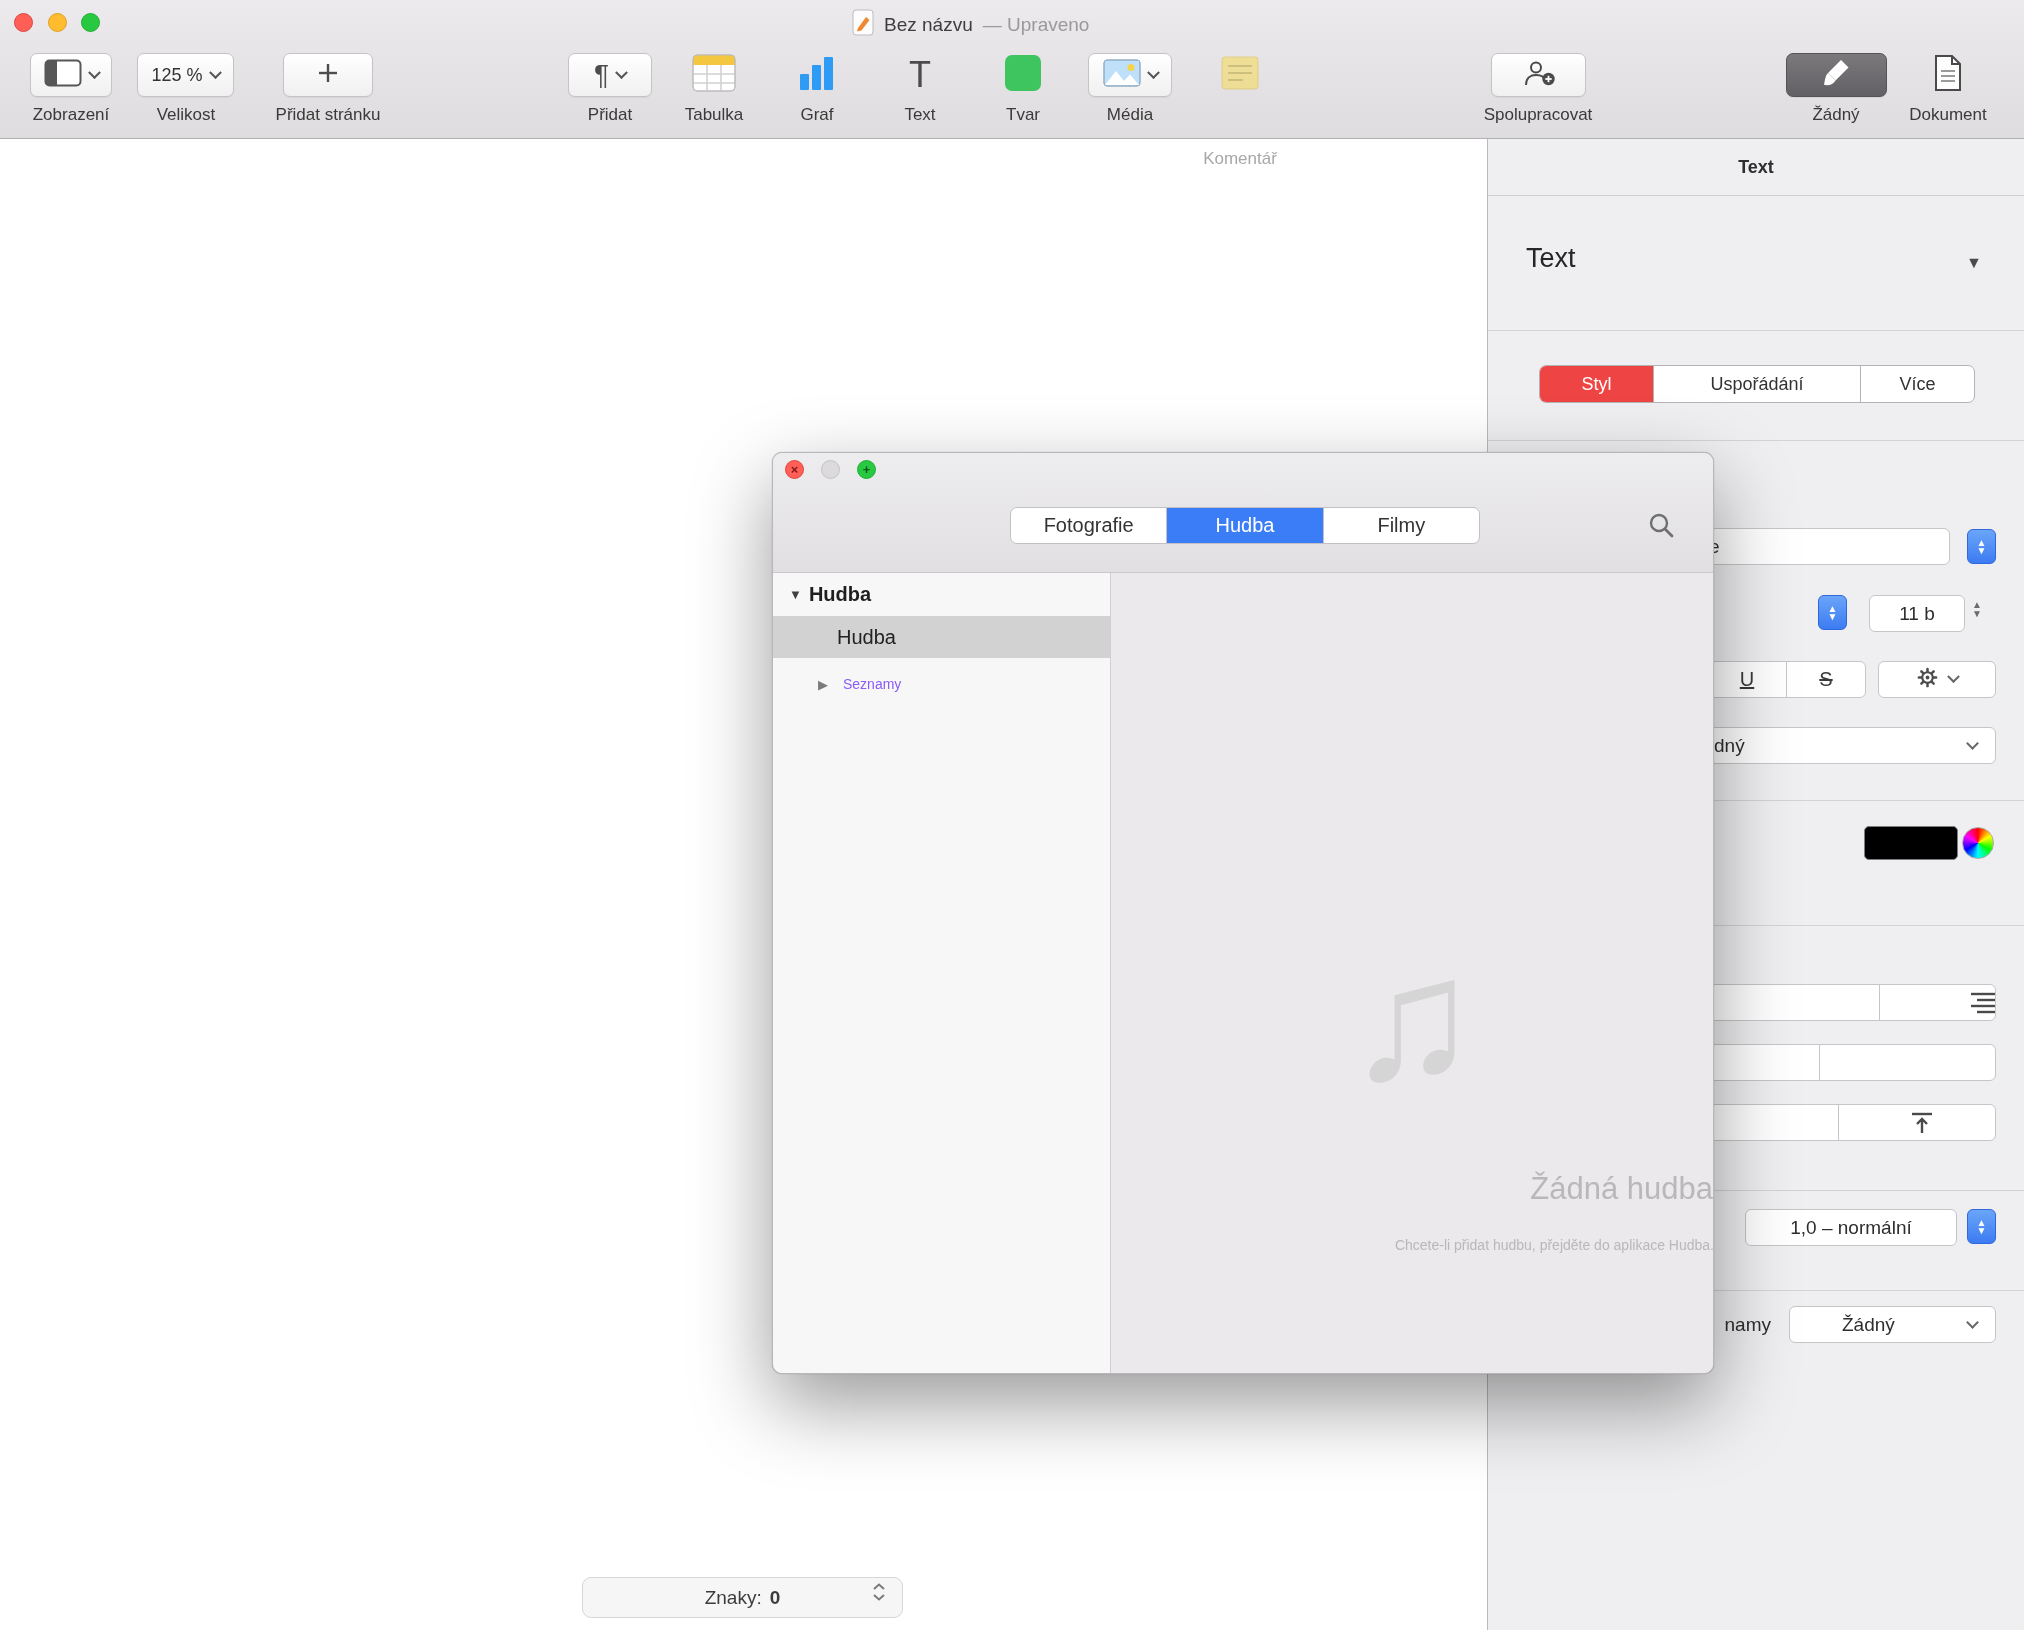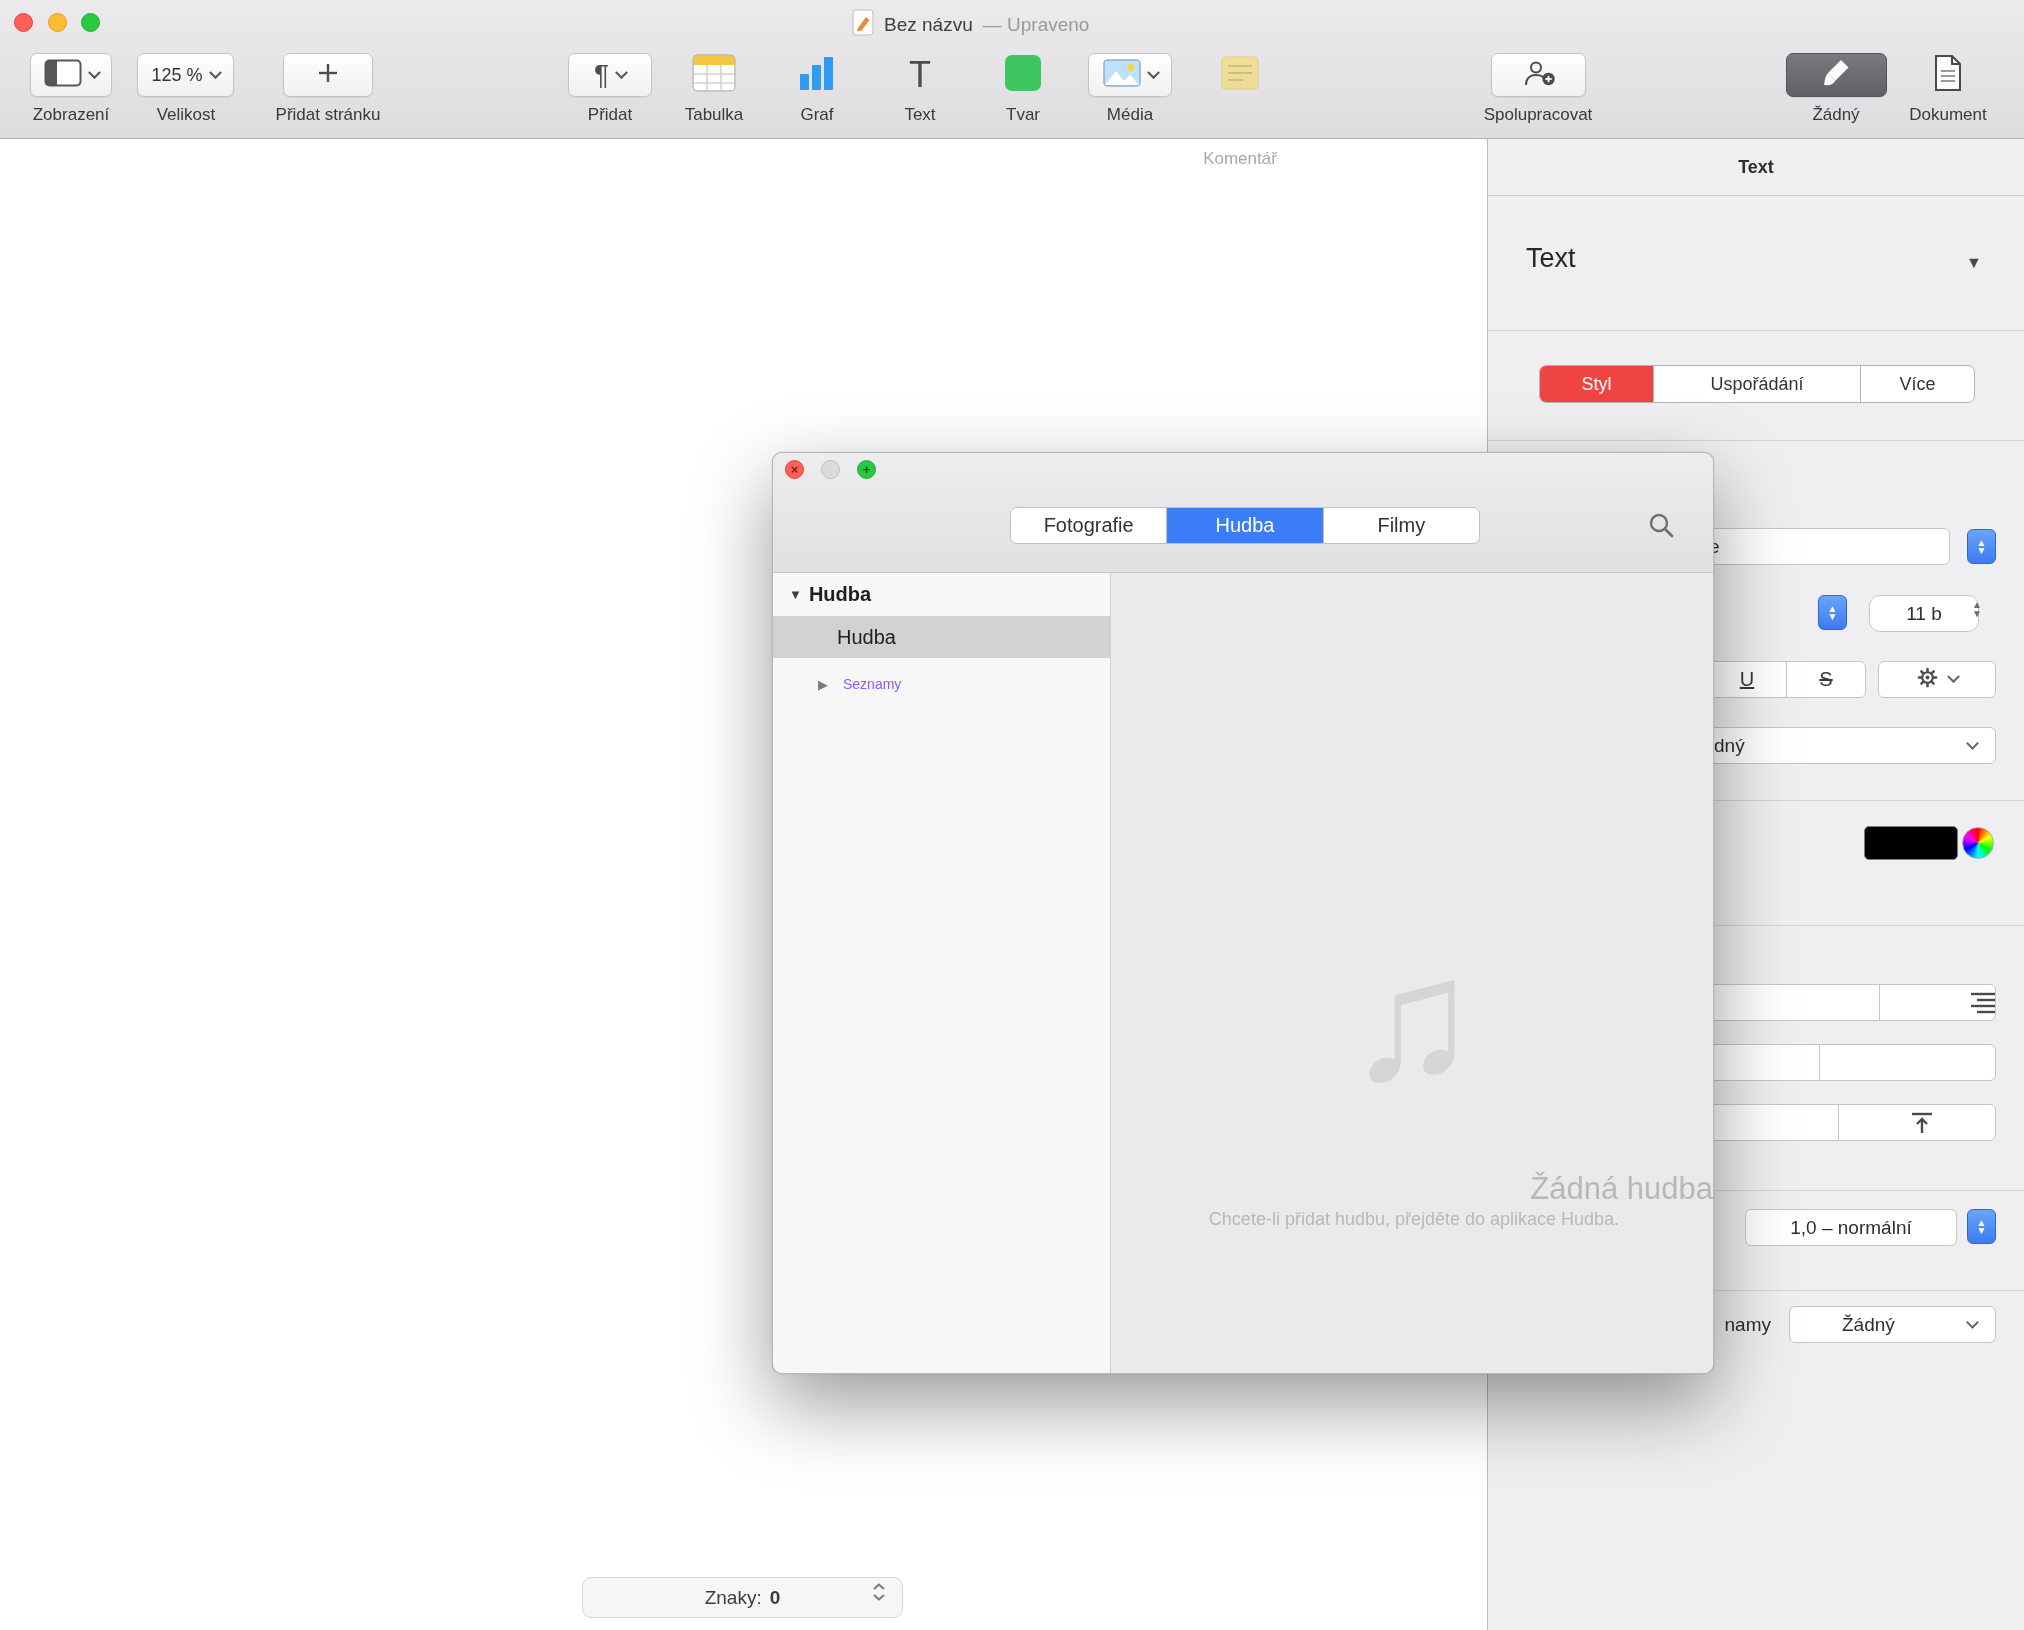--- a/index.html
+++ b/index.html
@@ -101,22 +101,22 @@
   .prow-sel { position:absolute; left:0; top:43px; width:100%; height:42px; background:#d3d2d3;
               display:flex; align-items:center; }
   .prow-sel .lbl { margin-left:64px; font-size:20px; color:#222; }
   .prow-pl { position:absolute; left:0; top:90px; width:100%; height:42px; display:flex; align-items:center; }
   .prow-pl .tri { margin-left:45px; font-size:13px; color:#7b7b7b; }
   .prow-pl .lbl { margin-left:15px; font-size:14px; color:#8b5cf6; }
 
   .noteglyph { position:absolute; left:0; top:358px; width:100%; text-align:center; font-size:175px;
                line-height:1; color:#d6d5d6; }
   .emptytitle { position:absolute; left:0; top:598px; width:100%; text-align:right; font-size:31px; color:#b9b8b9; }
-  .emptymsg { position:absolute; left:2px; top:629px; width:600px; margin-left:2px; left:50%;
-              transform:translateX(-50%); text-align:center; font-size:18px; line-height:34px; color:#b9b8b9; }
+  .emptymsg { position:absolute; left:2px; top:655px; width:600px; margin-left:2px; left:50%;
+              transform:translateX(-50%); text-align:right; font-size:14px; line-height:34px; color:#b9b8b9; }
 </style>
 </head>
 <body>
 
 <div class="screen">
 
   <div class="header">
     <div class="tl red" style="left:14px"></div>
     <div class="tl yellow" style="left:48px"></div>
     <div class="tl green" style="left:81px"></div>
@@ -303,21 +303,21 @@
     </div>
     <div class="bluestep" style="left:479px; top:390px; height:35px;">
       <span>▲</span>
         <span>▼</span>
     </div>
 
     <div class="bluestep" style="left:330px; top:456px; height:35px;">
       <span>▲</span>
         <span>▼</span>
     </div>
-    <div class="field" style="left:381px; top:456px; width:110px; height:37px; display:flex; align-items:center; justify-content:center;border-radius:11px;">
+    <div class="field" style="left:381px; top:456px; width:96px; height:37px; display:flex; align-items:center; justify-content:center;">
       <span>11 b</span>
     </div>
     <div class="ministep" style="left:484px; top:461px;">
       <span>▲</span>
         <span>▼</span>
     </div>
 
     <div class="cell" style="left:219px; top:522px; width:80px; height:37px; border-radius:6px 0 0 6px; text-decoration:underline;">
       <span>U</span>
     </div>

